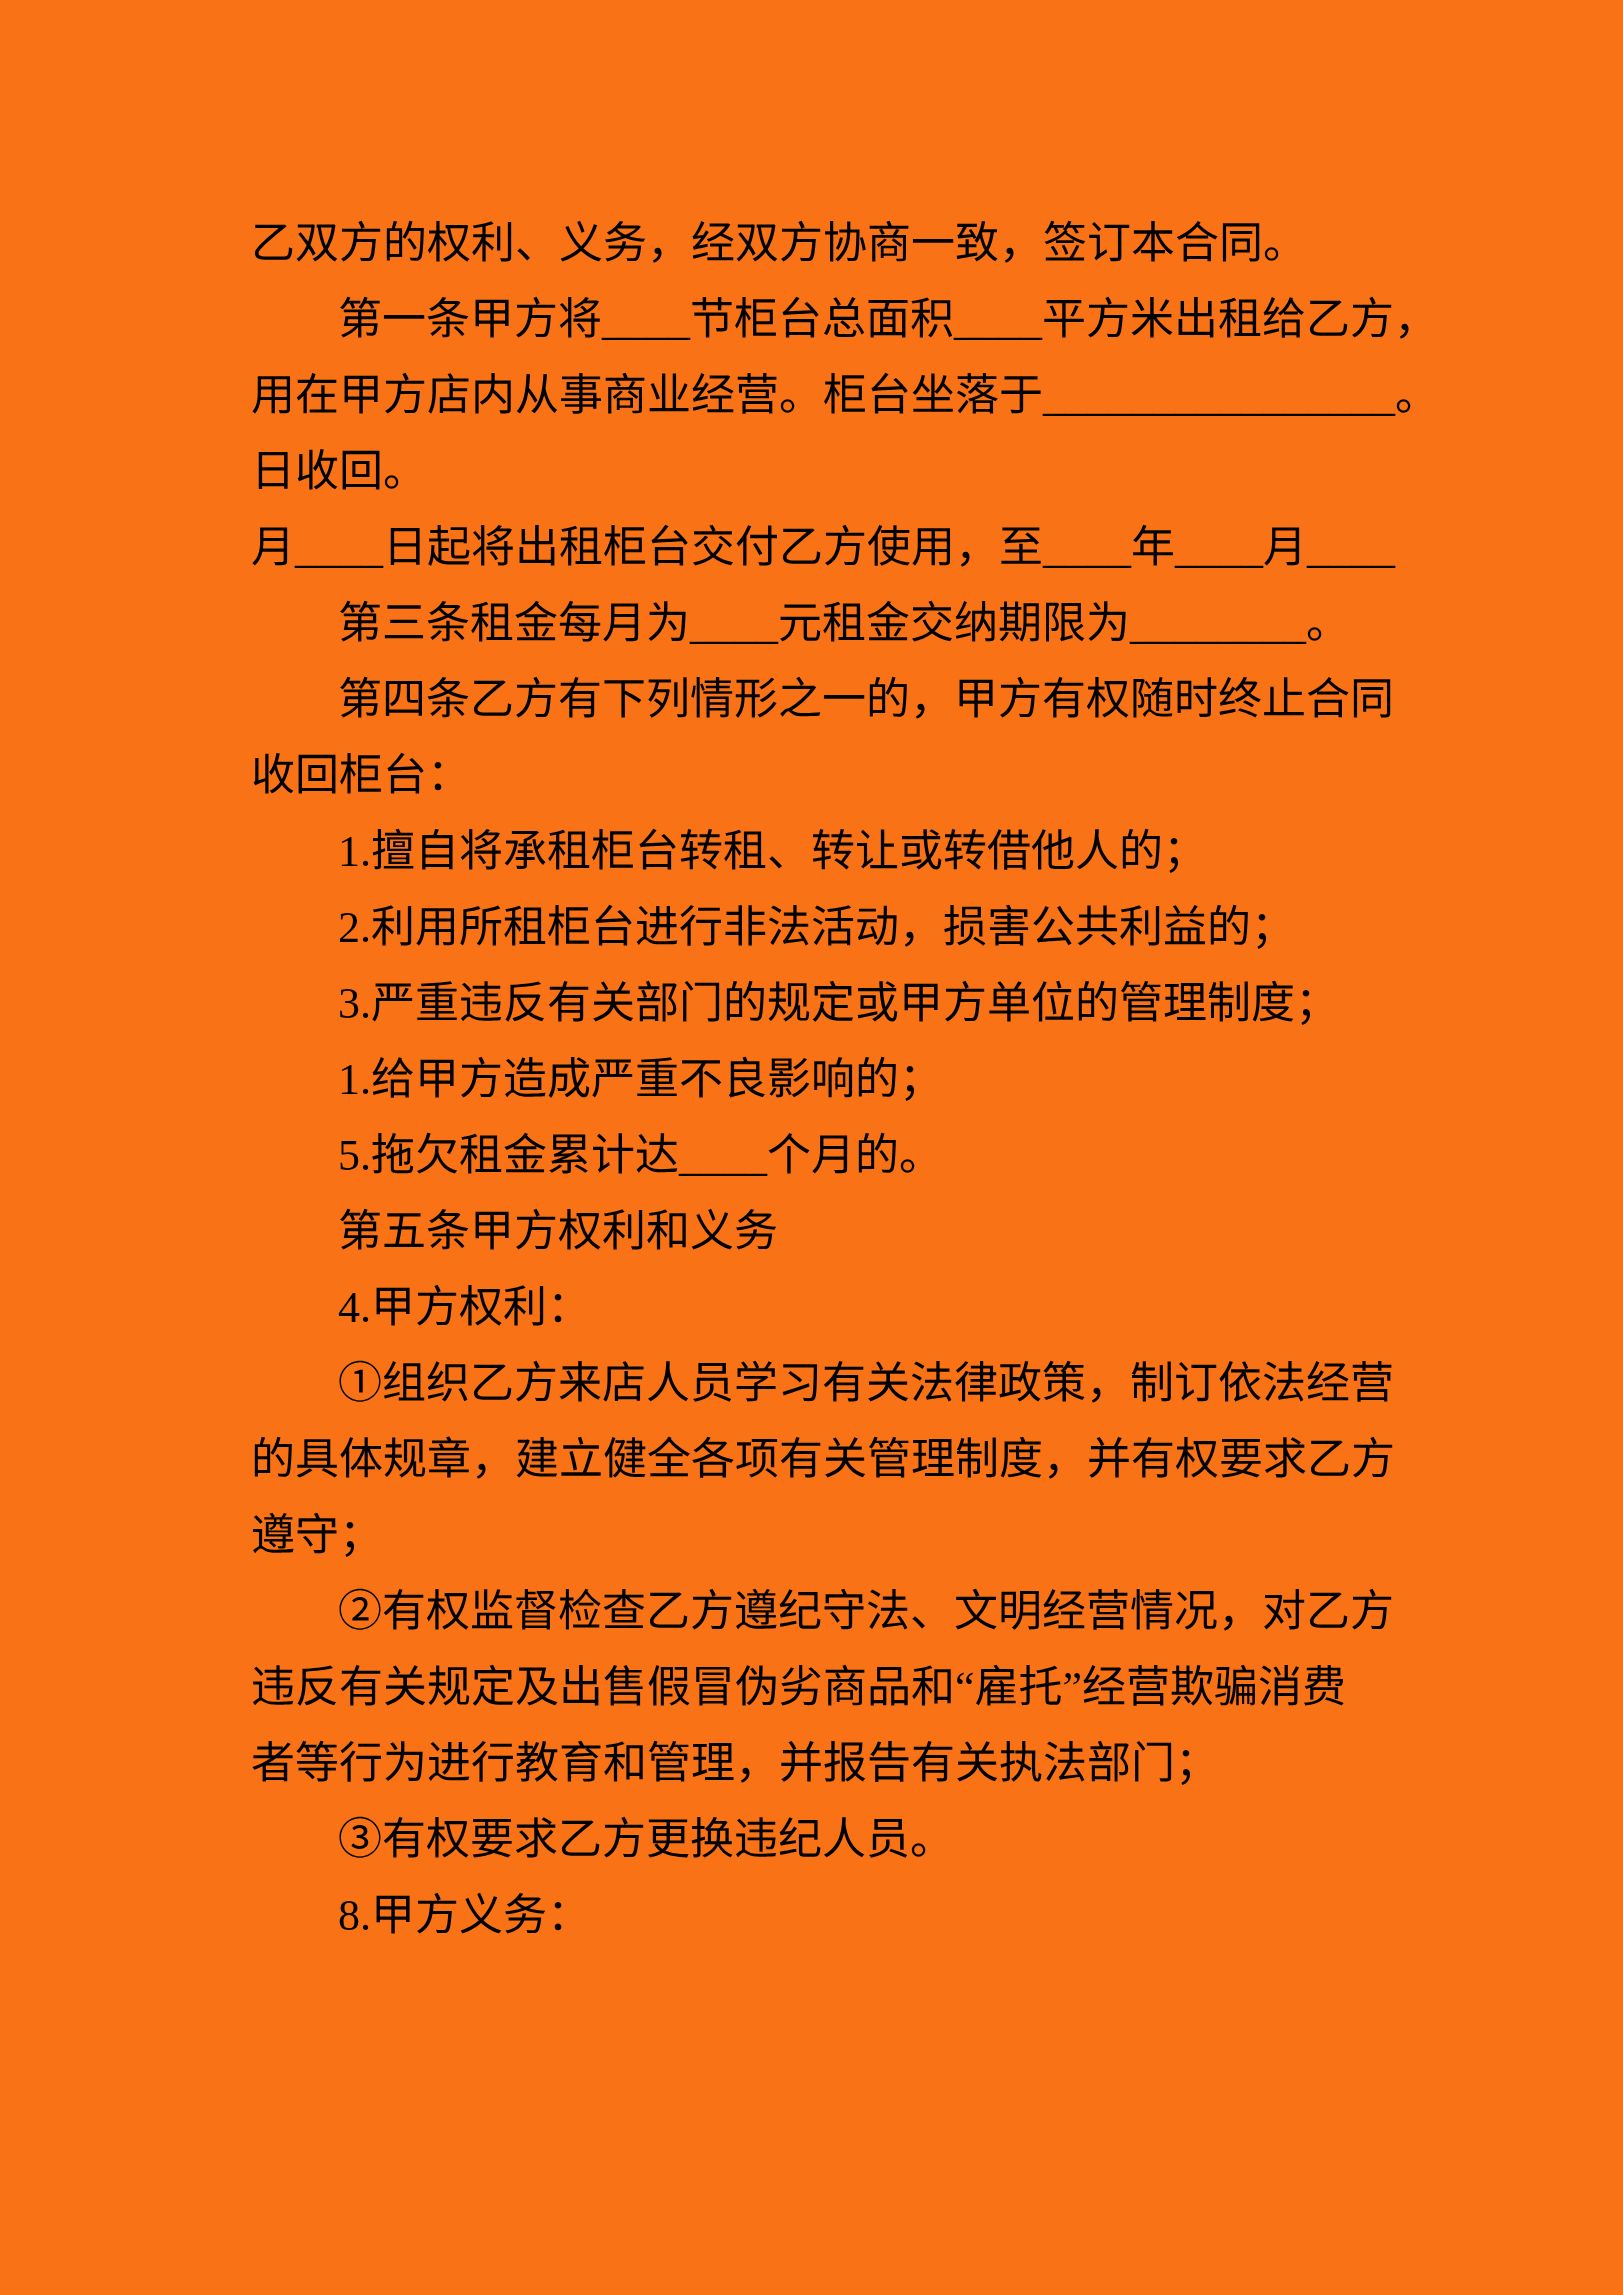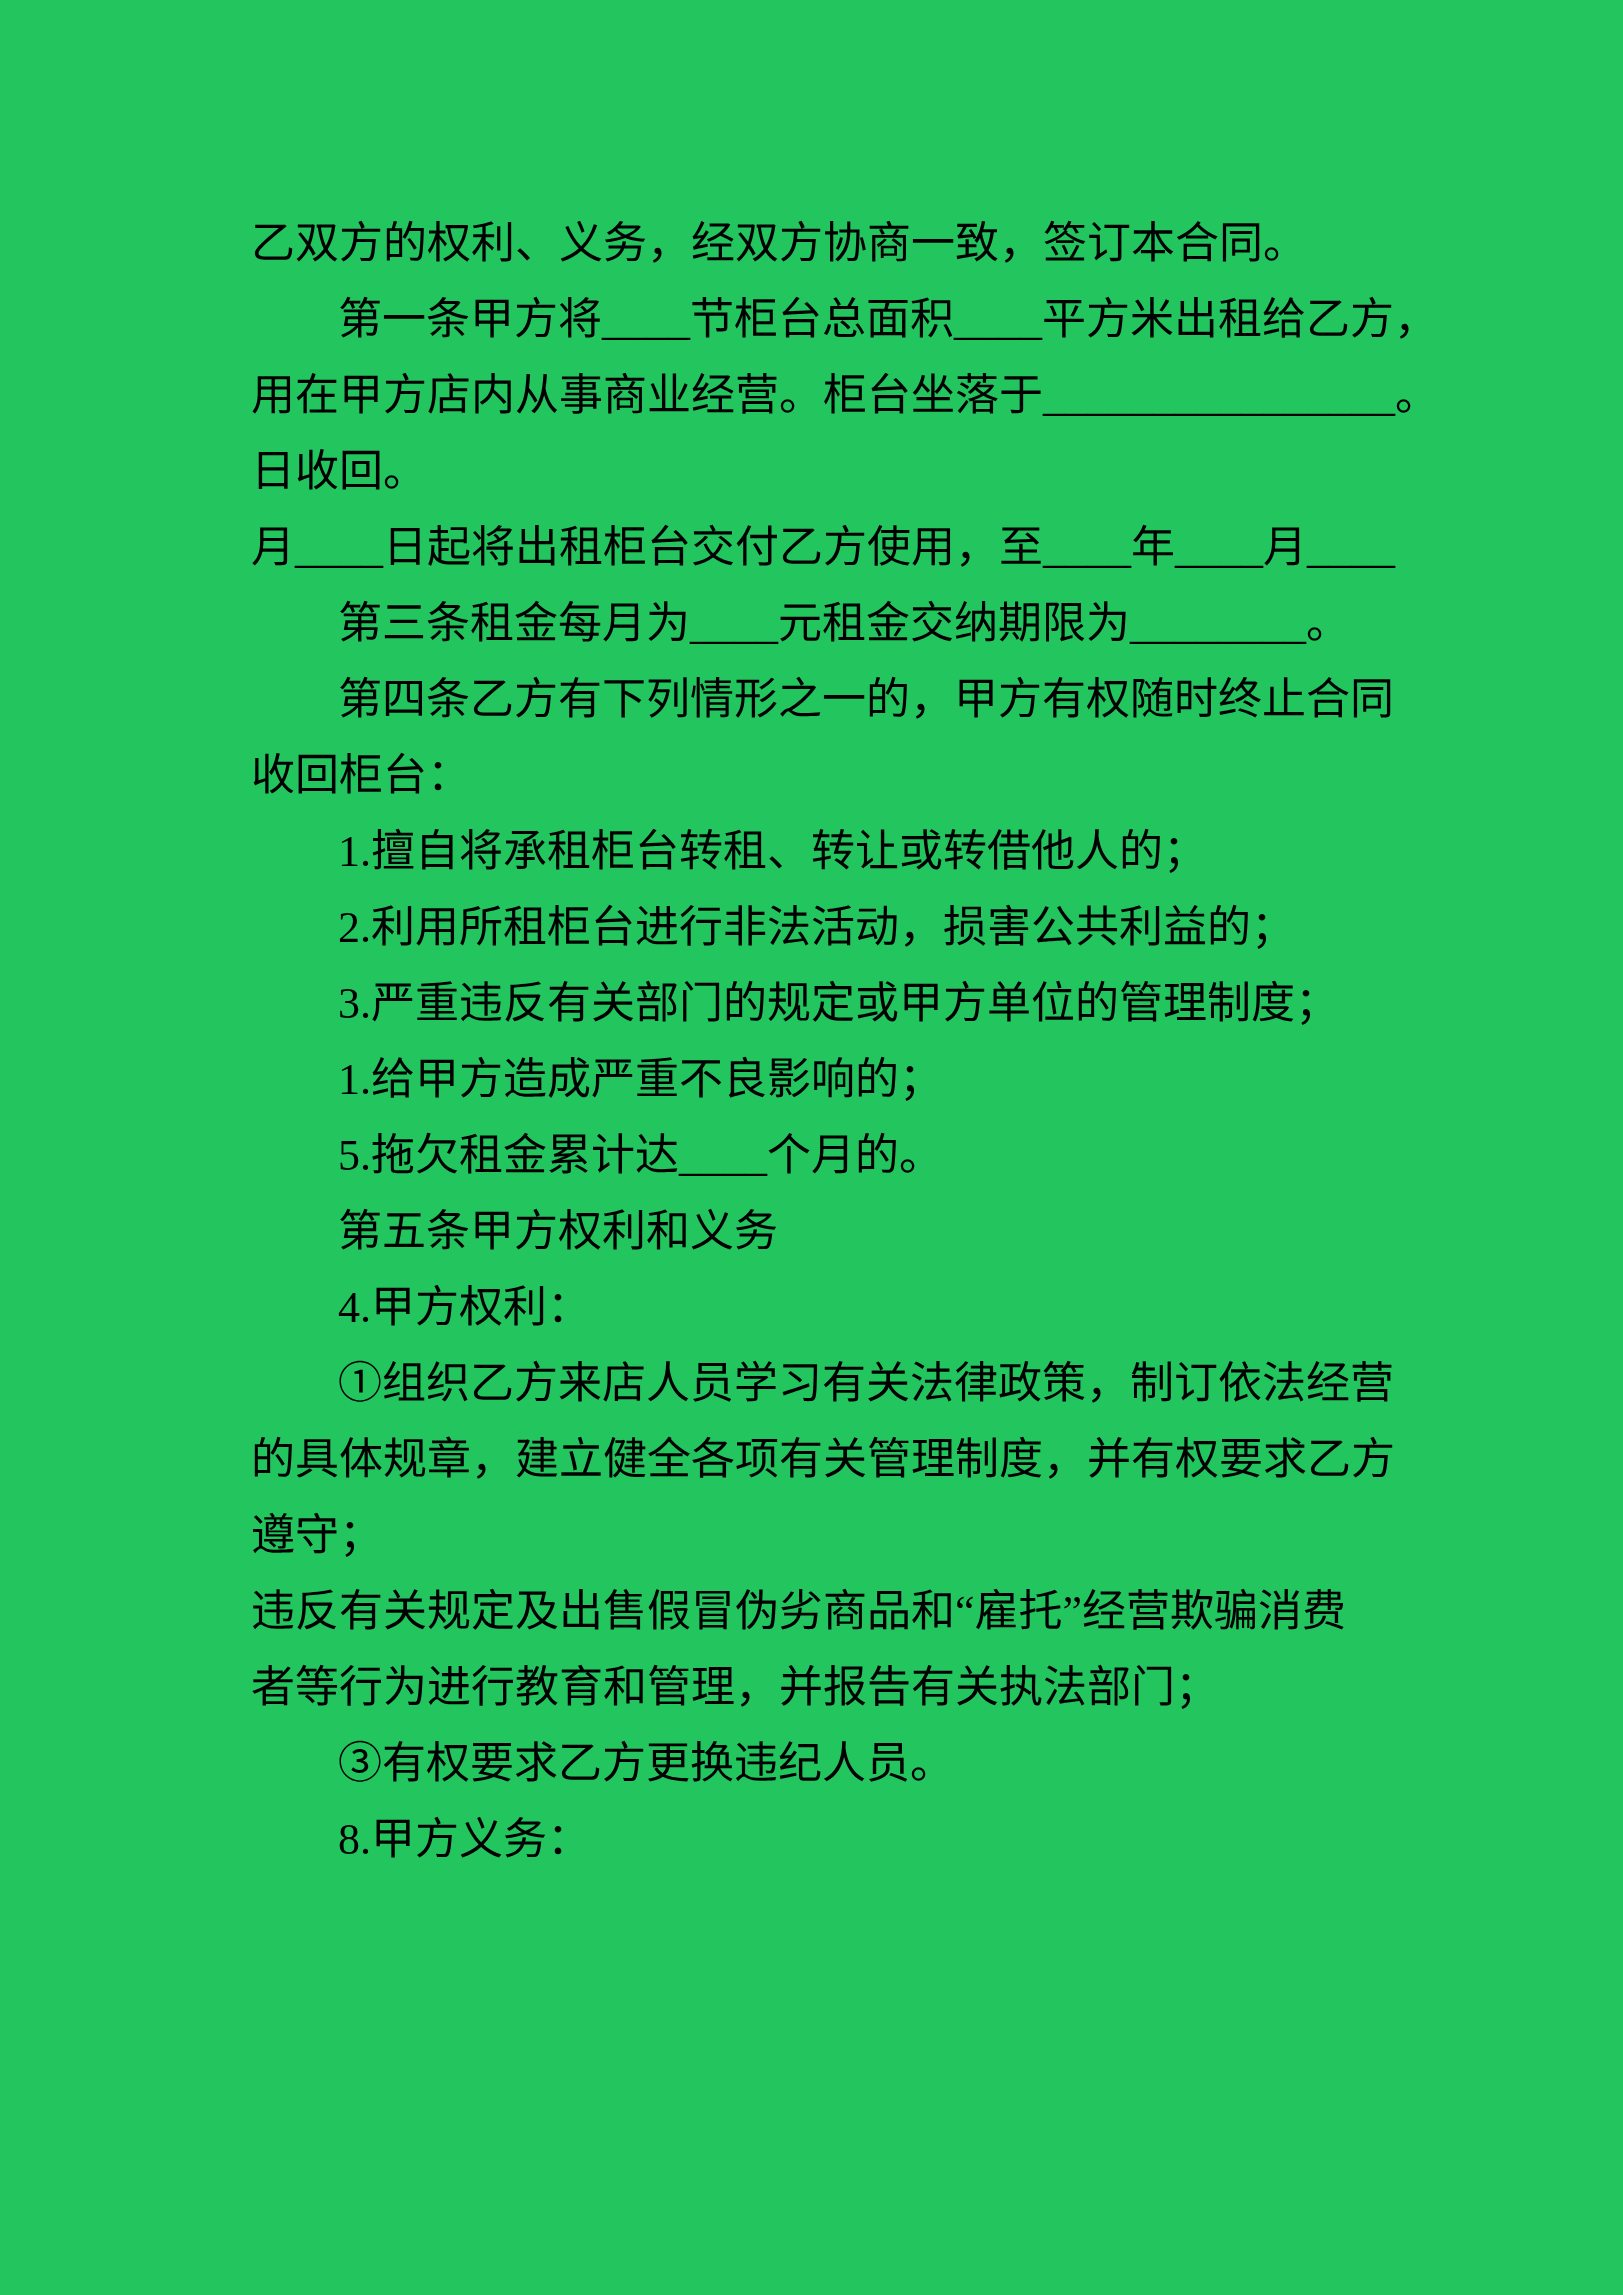--- a/index.html
+++ b/index.html
@@ -34,39 +34,40 @@
     height: 76px;
     letter-spacing: 0;
   }
   .line.indent {
     text-indent: 87px; 
   }
 </style>
 </head>
 <body style="background-color: rgb(255, 255, 255);">
 
-<main class="page" style="background-color: #22c55e;">
+<main class="page" style="background-color: #f97316;">
   <section class="body-text" style="color: rgb(0, 0, 0);">
       <div class="line">乙双方的权利、义务，经双方协商一致，签订本合同。</div>
       <div class="line indent">第一条甲方将____节柜台总面积____平方米出租给乙方，</div>
       <div class="line">用在甲方店内从事商业经营。柜台坐落于________________。</div>
       <div class="line">日收回。</div>
       <div class="line">月____日起将出租柜台交付乙方使用，至____年____月____</div>
       <div class="line indent">第三条租金每月为____元租金交纳期限为________。</div>
       <div class="line indent">第四条乙方有下列情形之一的，甲方有权随时终止合同</div>
       <div class="line">收回柜台：</div>
       <div class="line indent">1.擅自将承租柜台转租、转让或转借他人的；</div>
       <div class="line indent">2.利用所租柜台进行非法活动，损害公共利益的；</div>
       <div class="line indent">3.严重违反有关部门的规定或甲方单位的管理制度；</div>
       <div class="line indent">1.给甲方造成严重不良影响的；</div>
       <div class="line indent">5.拖欠租金累计达____个月的。</div>
       <div class="line indent">第五条甲方权利和义务</div>
       <div class="line indent">4.甲方权利：</div>
       <div class="line indent">①组织乙方来店人员学习有关法律政策，制订依法经营</div>
       <div class="line">的具体规章，建立健全各项有关管理制度，并有权要求乙方</div>
       <div class="line">遵守；</div>
+      <div class="line indent">②有权监督检查乙方遵纪守法、文明经营情况，对乙方</div>
       <div class="line">违反有关规定及出售假冒伪劣商品和“雇托”经营欺骗消费</div>
       <div class="line">者等行为进行教育和管理，并报告有关执法部门；</div>
       <div class="line indent">③有权要求乙方更换违纪人员。</div>
       <div class="line indent">8.甲方义务：</div>
     </section>
 </main>
 
 
 </body></html>

